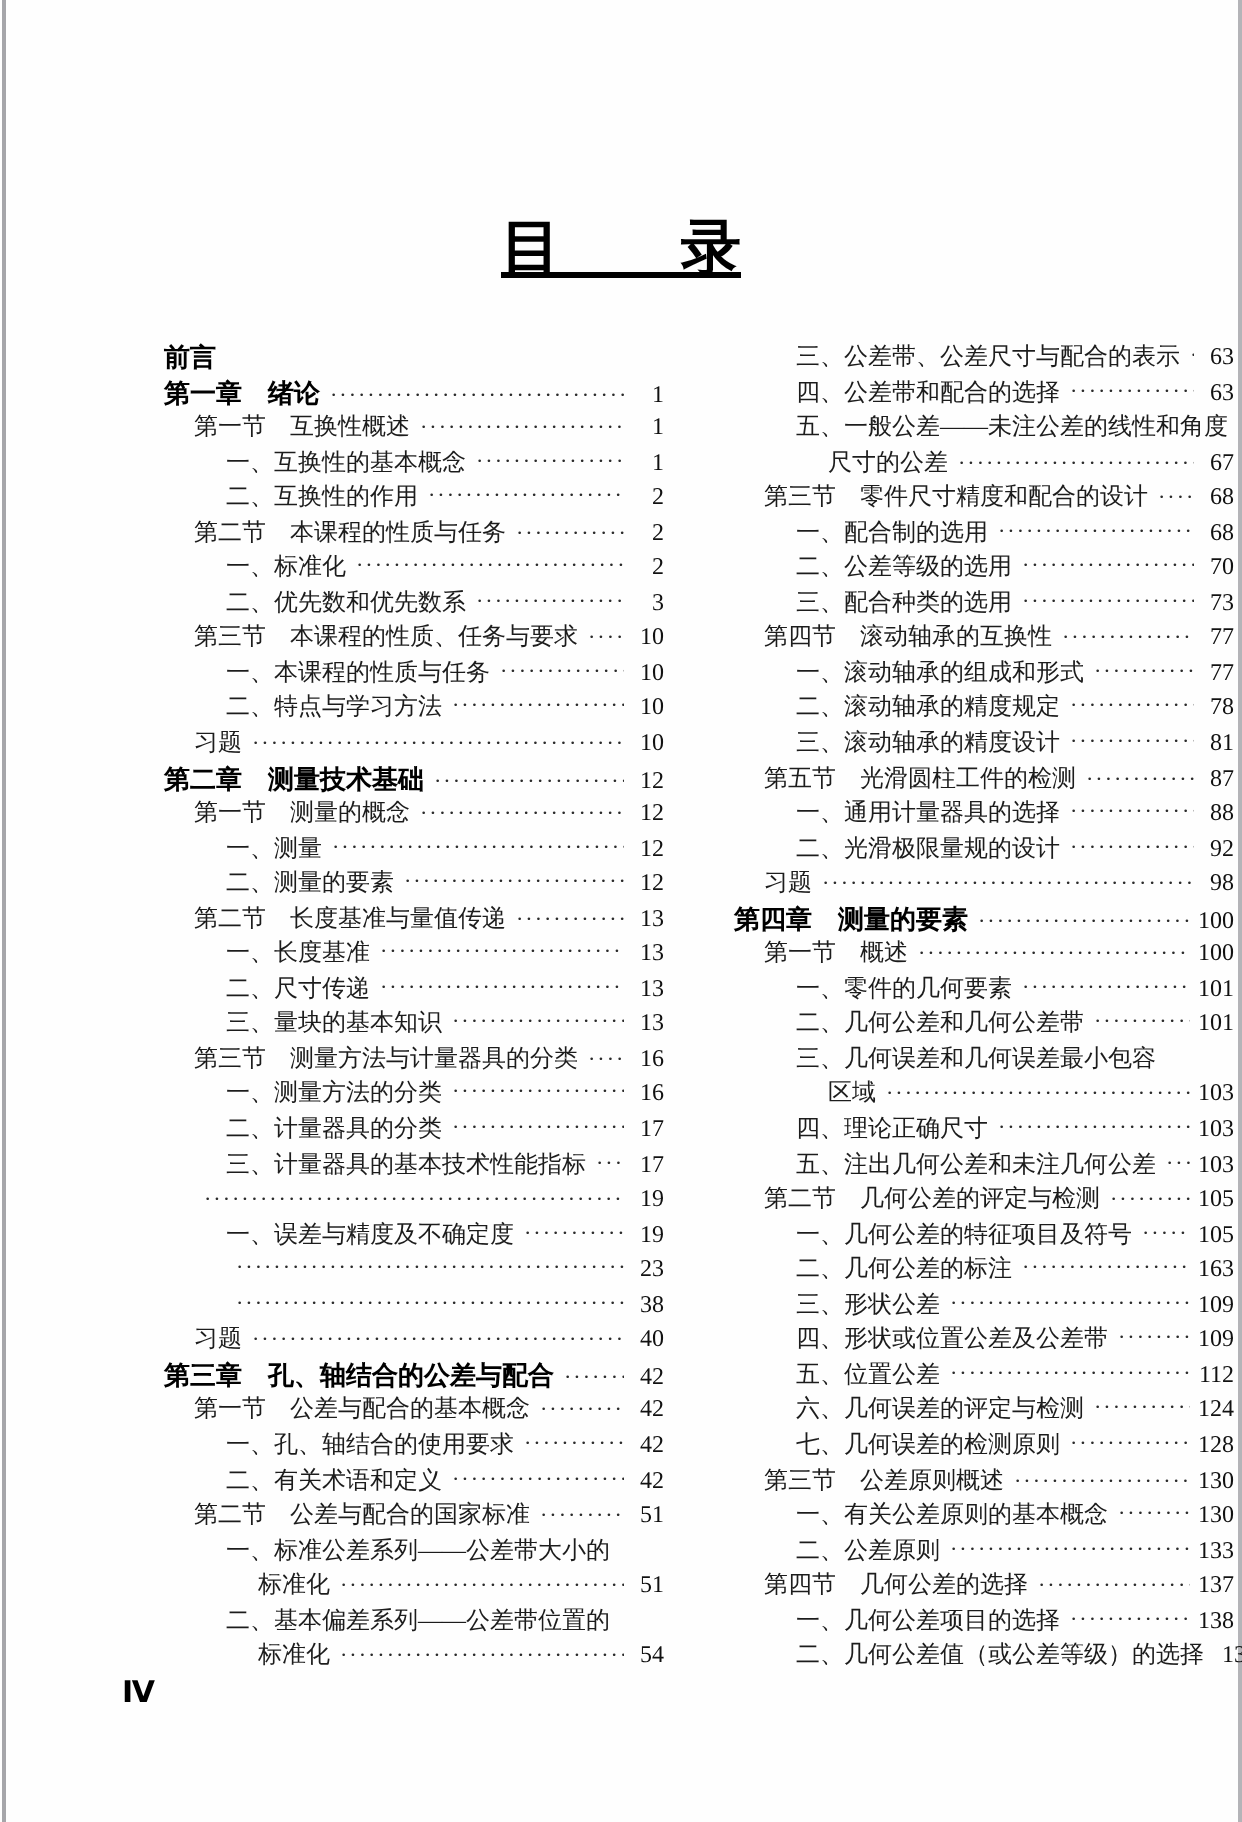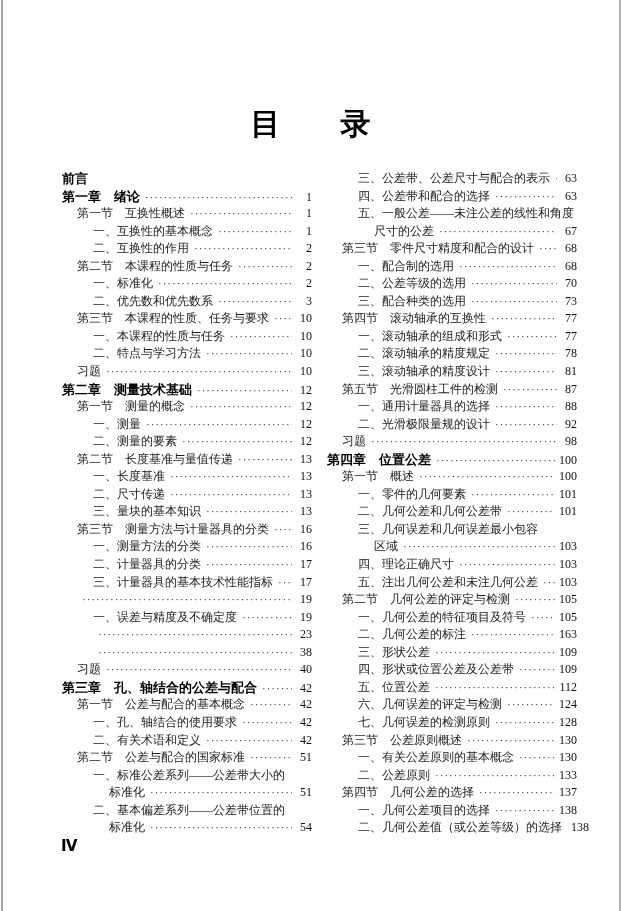--- a/index.html
+++ b/index.html
@@ -15,27 +15,27 @@
     position: absolute; left: 1px; top: 0; width: 2px; height: 911px;
     background: #a6a6aa;
   }
   .edge-line-right {
     position: absolute; right: 0; top: 0; width: 2px; height: 911px;
     background: #b4b4b8;
   }
   .page-title {
     position: absolute; top: 104px; left: 0; width: 621px;
     text-align: center;
-    font-size: 30px; font-weight: bold; color: #000;
+    font-size: 30px; font-weight: bold; color: #000; text-decoration: underline;
   }
   .toc-columns {
     position: absolute; top: 170px; left: 62px;
     display: flex; gap: 15px;
   }
-  .toc-col { width: 250px; }
+  .toc-col { width: 250px; margin-left: 20px; }
   .toc-line {
     display: flex; align-items: baseline;
     height: 17.55px; line-height: 17.55px;
     font-size: 12px; white-space: nowrap;
   }
   .toc-line.lvl0 { padding-left: 0; }
   .toc-line.lvl1 { padding-left: 15px; }
   .toc-line.lvl2 { padding-left: 31px; align-items: flex-end; }
   .toc-line.lvl3 { padding-left: 47px; }
   .toc-line.chapter { font-weight: bold; font-size: 13px; color: #000; }
@@ -322,21 +322,21 @@
         <span class="toc-text">二、光滑极限量规的设计</span>
         <span class="dot-leader">················································································</span>
         <span class="toc-page">92</span>
       </div>
       <div class="toc-line lvl1">
         <span class="toc-text">习题</span>
         <span class="dot-leader">················································································</span>
         <span class="toc-page">98</span>
       </div>
       <div class="toc-line lvl0 chapter">
-        <span class="toc-text">第四章　位置公差</span>
+        <span class="toc-text">第四章　测量的要素</span>
         <span class="dot-leader">················································································</span>
         <span class="toc-page">100</span>
       </div>
       <div class="toc-line lvl1">
         <span class="toc-text">第一节　概述</span>
         <span class="dot-leader">················································································</span>
         <span class="toc-page">100</span>
       </div>
       <div class="toc-line lvl2">
         <span class="toc-text">一、零件的几何要素</span>

